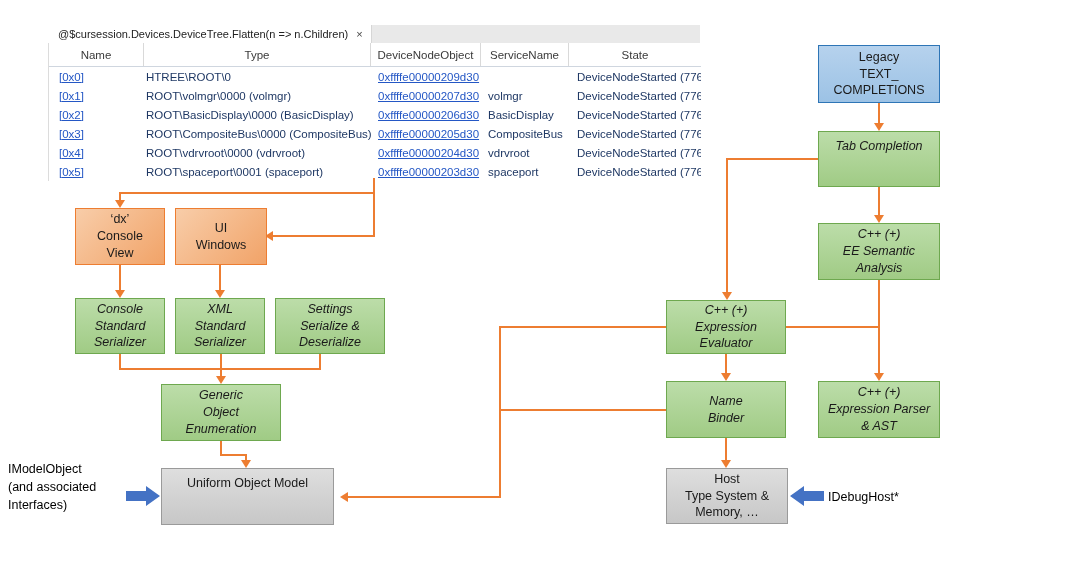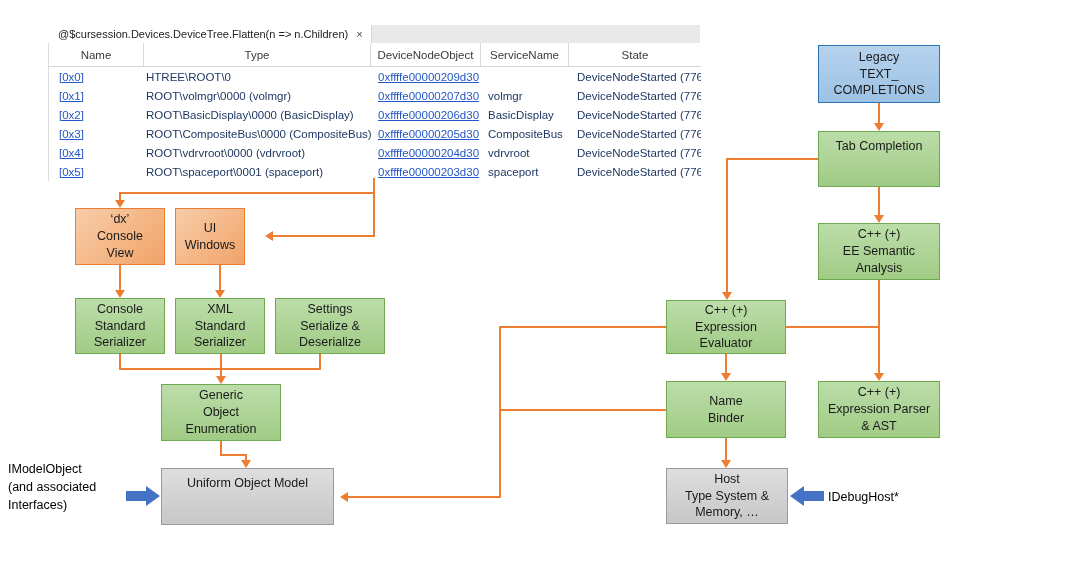--- a/index.html
+++ b/index.html
@@ -26,21 +26,21 @@
   .c-value{padding-left:2px;color:#1F3864;}
   .c-obj{padding-left:7px;}
   .c-svc{padding-left:7px;color:#1F3864;}
   .c-state{padding-left:8px;color:#1F3864;}
   .lnk{color:#2457C5;text-decoration:underline;cursor:pointer;}
 
   
   .node{position:absolute;box-sizing:border-box;border:1.5px solid;display:flex;
         align-items:center;justify-content:center;text-align:center;
         font-size:12.5px;line-height:1.35;white-space:pre-line;color:#1a1a1a;}
-  .green{background:linear-gradient(#bcdda9,#a0cb85);border-color:#6ea84f;}
+  .green{background:linear-gradient(#bcdda9,#a0cb85);border-color:#6ea84f;font-style:italic;}
   .salmon{background:linear-gradient(135deg,#f8cda9,#f1a368);border-color:#ED7D31;}
   .blue{background:linear-gradient(#b6d2ed,#9cc2e5);border-color:#2E75B6;}
   .gray{background:linear-gradient(#dedede,#c7c7c7);border-color:#9a9a9a;}
   .align-top{align-items:flex-start;padding-top:6px;}
 
   
   .ln{position:absolute;background:#ED7D31;}
   .ah-down{position:absolute;width:0;height:0;border-left:5px solid transparent;
            border-right:5px solid transparent;border-top:8px solid #ED7D31;}
   .ah-left{position:absolute;width:0;height:0;border-top:5px solid transparent;
@@ -164,21 +164,21 @@
 TEXT_
 COMPLETIONS</div>
   <div class="node green align-top" style="left:818px;top:131px;width:122px;height:56px">Tab Completion</div>
   <div class="node green" style="left:818px;top:223px;width:122px;height:57px">C++ (+)
 EE Semantic
 Analysis</div>
 
   <div class="node salmon" style="left:75px;top:208px;width:90px;height:57px">‘dx’
 Console
 View</div>
-  <div class="node salmon" style="left:175px;top:208px;width:70px;height:57px">UI
+  <div class="node salmon" style="left:175px;top:208px;width:92px;height:57px">UI
 Windows</div>
 
   <div class="node green" style="left:75px;top:298px;width:90px;height:56px">Console
 Standard
 Serializer</div>
   <div class="node green" style="left:175px;top:298px;width:90px;height:56px">XML
 Standard
 Serializer</div>
   <div class="node green" style="left:275px;top:298px;width:110px;height:56px">Settings
 Serialize &amp;

